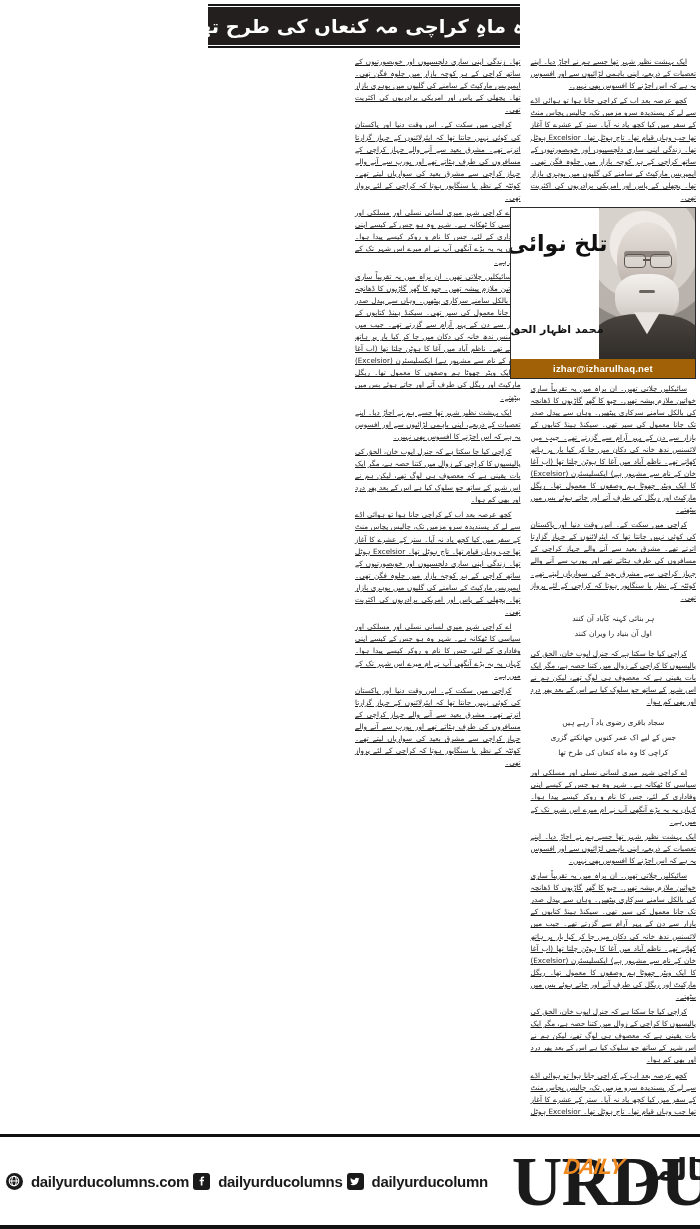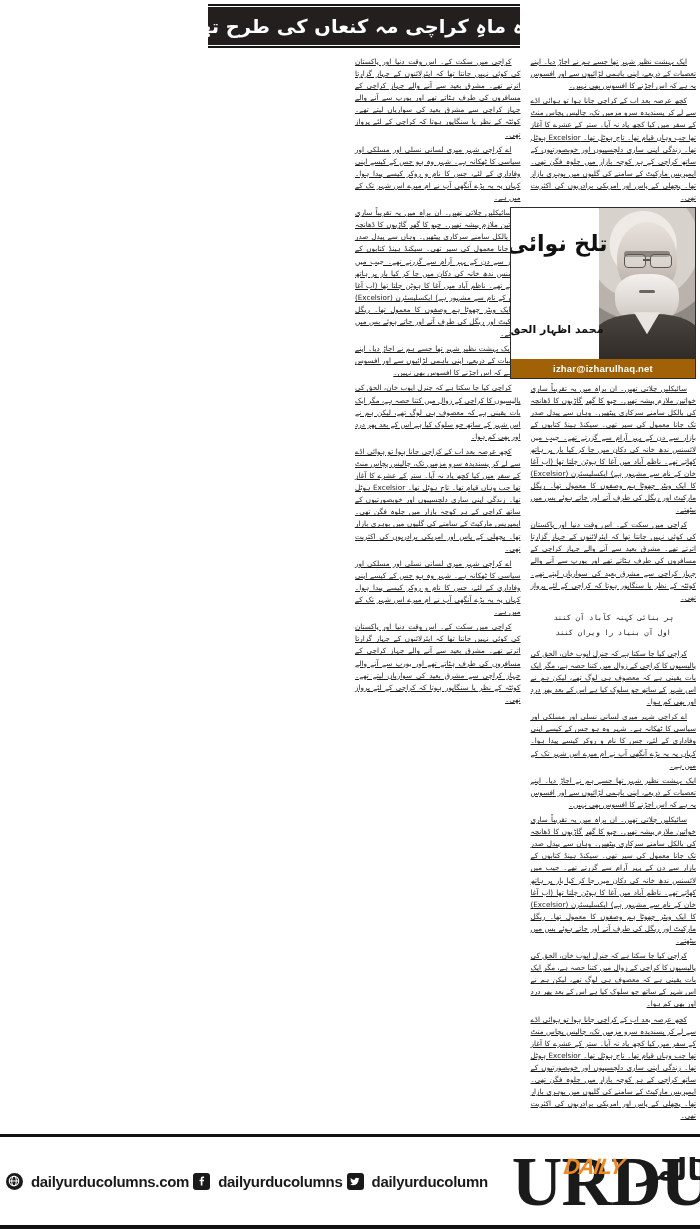--- a/index.html
+++ b/index.html
@@ -59,21 +59,21 @@
   .cols p{margin:0 0 3px 0;text-indent:9px;text-decoration:underline;}
   .cols p.noind{text-indent:0;}
 
   .verse{
     margin:7px 0 7px 0;
     text-align:center;
     line-height:15px;
     font-size:7.4px;
     text-indent:0;
   }
-  .verse div{white-space:nowrap;letter-spacing:2px;font-family:Liberation Mono, monospace;}
+  .verse div{white-space:nowrap;letter-spacing:2px;}
 
   
   .author-box{
     width:186px;height:172px;
     margin:2px 0 4px 0;
     border:1px solid #2b2b2b;
     box-sizing:border-box;
     background:#ffffff;
     position:relative;
     overflow:hidden;
@@ -236,20 +236,25 @@
       <p>سائیکلیں چلاتی تھیں۔ ان براہ میں یہ تقریباً ساری خواتین ملازم پیشہ تھیں۔ چپو کا گھر گاڑیوں کا ڈھانچہ کی بالکل سامنے سرکاری پیٹھیں۔ وہاں سے پیدل صدر تک جانا معمول کی سیر تھی۔ سیکنڈ ہینڈ کتابوں کے بازار سے دن کے پہر آرام سے گزرتے تھے۔ جیب میں لائسنس ندھ خانہ کی دکان میں جا کر کیا بار پر ہاتھ کھاتے تھے۔ ناظم آباد میں آغا کا ہوٹن چلتا تھا (اب آغا خان کے نام سے مشہور ہے) ایکسلیسئرن (Excelsior) کا ایک ویٹر چھوٹا ہم وصفوں کا معمول تھا۔ ریگل مارکیٹ اور ریگل کی طرف آتے اور جاتے ہوئے بس میں بیٹھتے۔</p>
       <p>کراچی میں سکت کے۔ اس وقت دنیا اور پاکستان کی کوئی نہیں جانتا تھا کہ ایئرلائنوں کے جہاز گزارتا اترتے تھے۔ مشرق بعید سے آنے والے جہاز کراچی کے مسافروں کی طرف ہٹاتے تھے اور یورپ سے آنے والے جہاز کراچی سے مشرق بعید کی سواریاں لیتے تھے۔ کوئٹہ کے نظر یا سنگاپور ہوتا کہ کراچی کے لئے پرواز تھی۔</p>
 
       <div class="verse">
         <div>ہر بنائی کہنہ کآباد آن کنند</div>
         <div>اول آن بنیاد را ویران کنند</div>
       </div>
 
       <p>کراچی کیا جا سکتا ہے کہ جنرل ایوب خان، الحق کی پالیسیوں کا کراچی کے زوال میں کتنا حصہ ہے، مگر ایک بات یقینی ہے کہ معصوف ہی لوگ تھے، لیکن ہم نے اس شہر کے ساتھ جو سلوک کیا ہے اس کے بعد پھر درد اور بھی کم ہوا۔</p>
 
+      <div class="verse">
+        <div>سجاد باقری رضوی یاد آ رہے ہیں</div>
+        <div>جس کے لیے اک عمر کنویں جھانکتے گزری</div>
+        <div>کراچی کا وہ ماہ کنعاں کی طرح تھا</div>
+      </div>
 
       <p>اے کراچی شہر میری لسانی نسلی اور مسلکی اور سیاسی کا ٹھکانہ ہے۔ شہر وہ ہو جس کے کیسے اپنی وفاداری کے لئے، جس کا نام و روکر کیسے پیدا ہوا۔ کہاں پہ یہ بڑے آنگھی آپ نے ام میرے اس شہر تک کے میں ہے۔</p>
       <p class="noind">ایک بہشت نظیر شہر تھا جسے ہم نے اجاڑ دیا۔ اپنے تعصبات کے ذریعے، اپنی باہمی لڑائیوں سے اور افسوس یہ ہے کہ اس اجڑنے کا افسوس بھی نہیں۔</p>
       <p>سائیکلیں چلاتی تھیں۔ ان براہ میں یہ تقریباً ساری خواتین ملازم پیشہ تھیں۔ چپو کا گھر گاڑیوں کا ڈھانچہ کی بالکل سامنے سرکاری پیٹھیں۔ وہاں سے پیدل صدر تک جانا معمول کی سیر تھی۔ سیکنڈ ہینڈ کتابوں کے بازار سے دن کے پہر آرام سے گزرتے تھے۔ جیب میں لائسنس ندھ خانہ کی دکان میں جا کر کیا بار پر ہاتھ کھاتے تھے۔ ناظم آباد میں آغا کا ہوٹن چلتا تھا (اب آغا خان کے نام سے مشہور ہے) ایکسلیسئرن (Excelsior) کا ایک ویٹر چھوٹا ہم وصفوں کا معمول تھا۔ ریگل مارکیٹ اور ریگل کی طرف آتے اور جاتے ہوئے بس میں بیٹھتے۔</p>
       <p>کراچی کیا جا سکتا ہے کہ جنرل ایوب خان، الحق کی پالیسیوں کا کراچی کے زوال میں کتنا حصہ ہے، مگر ایک بات یقینی ہے کہ معصوف ہی لوگ تھے، لیکن ہم نے اس شہر کے ساتھ جو سلوک کیا ہے اس کے بعد پھر درد اور بھی کم ہوا۔</p>
       <p>کچھ عرصہ بعد اب کے کراچی جانا ہوا تو ہوائی اڈے سے لے کر پسندیدہ سرو مزمیں تک، چالیس پچاس منٹ کے سفر میں کیا کچھ یاد نہ آیا۔ ستر کے عشرے کا آغاز تھا جب وہاں قیام تھا۔ تاج ہوٹل تھا۔ Excelsior ہوٹل تھا۔ زندگی اپنی ساری دلچسپیوں اور خوبصورتیوں کے ساتھ کراچی کے ہر کوچہ بازار میں جلوہ فگن تھی۔ ایمپریس مارکیٹ کے سامنے کی گلیوں میں بوہری بازار تھا۔ پچھلی کے پاس اور امریکی برادریوں کی اکثریت تھی۔</p>
       <p>کراچی میں سکت کے۔ اس وقت دنیا اور پاکستان کی کوئی نہیں جانتا تھا کہ ایئرلائنوں کے جہاز گزارتا اترتے تھے۔ مشرق بعید سے آنے والے جہاز کراچی کے مسافروں کی طرف ہٹاتے تھے اور یورپ سے آنے والے جہاز کراچی سے مشرق بعید کی سواریاں لیتے تھے۔ کوئٹہ کے نظر یا سنگاپور ہوتا کہ کراچی کے لئے پرواز تھی۔</p>
       <p>اے کراچی شہر میری لسانی نسلی اور مسلکی اور سیاسی کا ٹھکانہ ہے۔ شہر وہ ہو جس کے کیسے اپنی وفاداری کے لئے، جس کا نام و روکر کیسے پیدا ہوا۔ کہاں پہ یہ بڑے آنگھی آپ نے ام میرے اس شہر تک کے میں ہے۔</p>
       <p>سائیکلیں چلاتی تھیں۔ ان براہ میں یہ تقریباً ساری خواتین ملازم پیشہ تھیں۔ چپو کا گھر گاڑیوں کا ڈھانچہ کی بالکل سامنے سرکاری پیٹھیں۔ وہاں سے پیدل صدر تک جانا معمول کی سیر تھی۔ سیکنڈ ہینڈ کتابوں کے بازار سے دن کے پہر آرام سے گزرتے تھے۔ جیب میں لائسنس ندھ خانہ کی دکان میں جا کر کیا بار پر ہاتھ کھاتے تھے۔ ناظم آباد میں آغا کا ہوٹن چلتا تھا (اب آغا خان کے نام سے مشہور ہے) ایکسلیسئرن (Excelsior) کا ایک ویٹر چھوٹا ہم وصفوں کا معمول تھا۔ ریگل مارکیٹ اور ریگل کی طرف آتے اور جاتے ہوئے بس میں بیٹھتے۔</p>
       <p>ایک بہشت نظیر شہر تھا جسے ہم نے اجاڑ دیا۔ اپنے تعصبات کے ذریعے، اپنی باہمی لڑائیوں سے اور افسوس یہ ہے کہ اس اجڑنے کا افسوس بھی نہیں۔</p>

